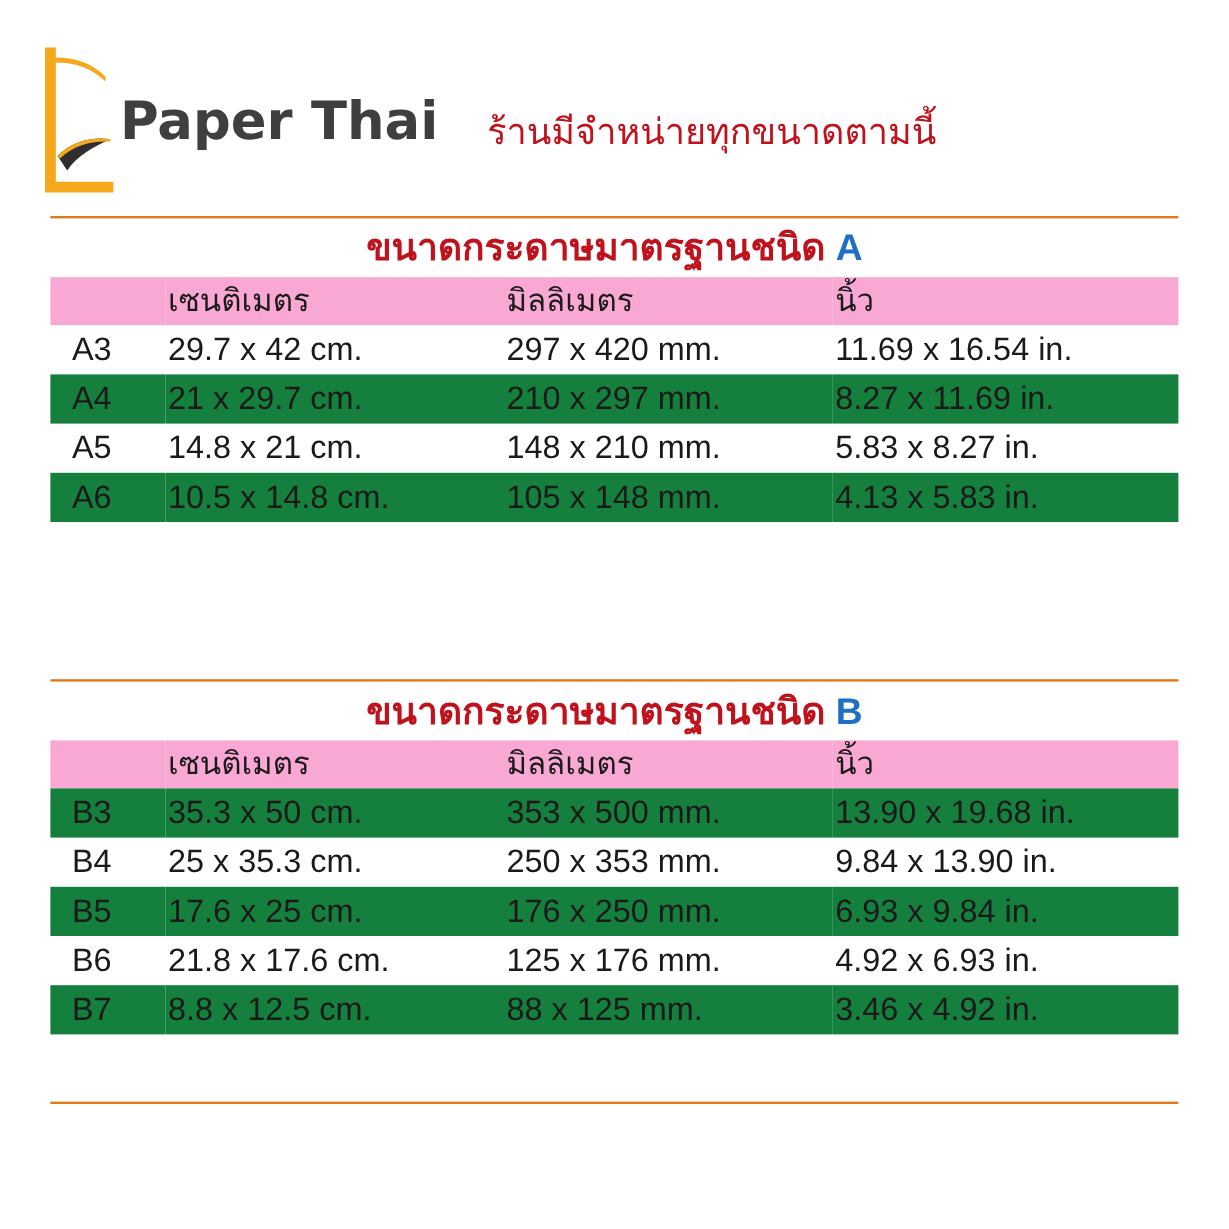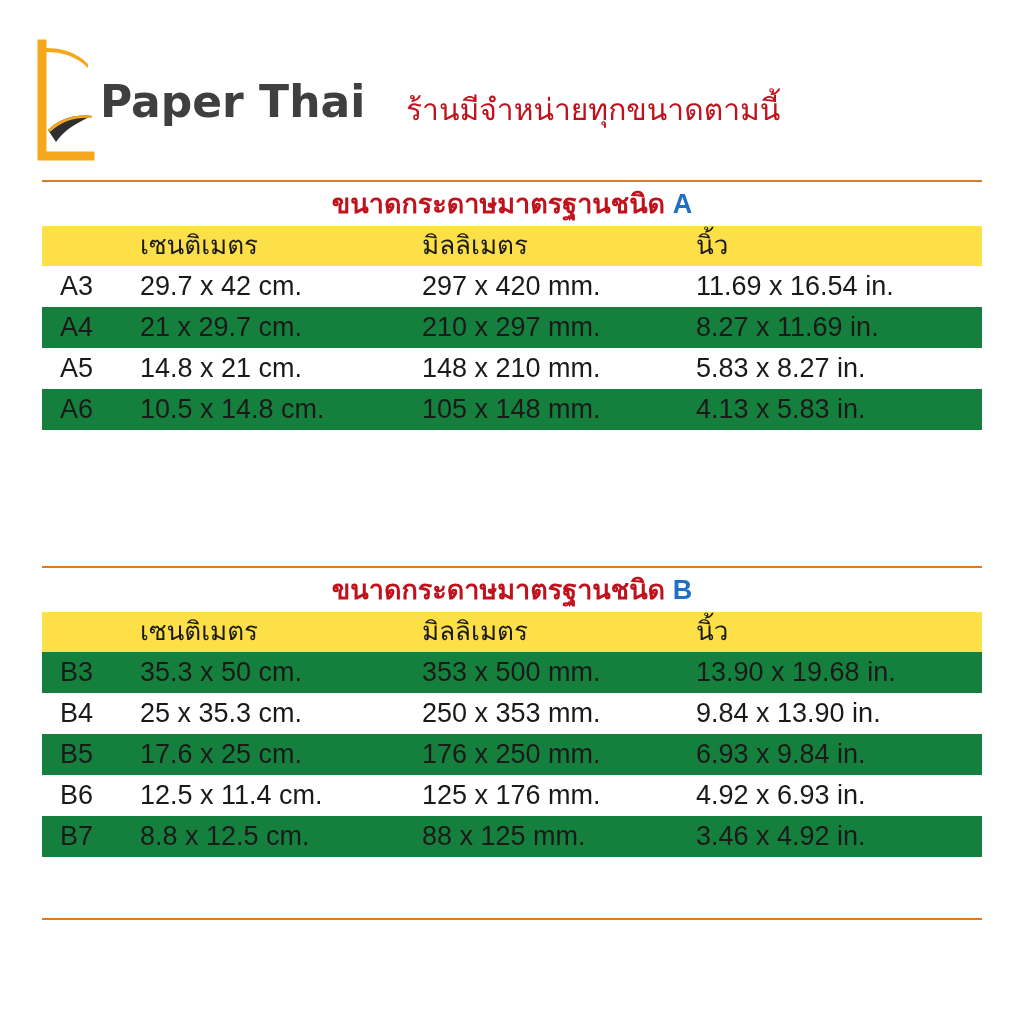--- a/index.html
+++ b/index.html
@@ -71,21 +71,21 @@
   #block-a { top: 180px; }
   #block-b { top: 566px; }
 
   .rule {
     height: 2px;
     background: #e07a1f;
     width: 100%;
   }
   .section-title {
     text-align: center;
-    font-size: 27px;
+    font-size: 31px;
     font-weight: bold;
     color: #c0121c;
     padding: 6px 0 4px 0;
     line-height: 1.25;
     font-family: "Liberation Sans", "DejaVu Sans", sans-serif;
   }
   .title-suffix-a { color: #1f6fc4; }
   .title-suffix-b { color: #1f6fc4; }
 
   table.size-table {
@@ -113,21 +113,21 @@
 
   .key-cell {
     font-weight: bold;
     font-size: 27px;
     padding-left: 18px !important;
   }
   .key-a { color: #c0121c; }
   .key-b { color: #1f6fc4; margin-top: 33px; }
 
   tr.zebra td { background: #15803d; }
-  thead th { background: #fde047; }
+  thead th { background: #f9a8d4; }
 
   th.th-key { }
   th.th-label { padding-left: 2px !important; }
 
   td.val { padding-left: 2px !important; }
 
   .bottom-rule {
     position: absolute;
     left: 42px;
     width: 940px;
@@ -237,21 +237,21 @@
           <td class="val">9.84 x 13.90 in.</td>
         </tr>
         <tr class="zebra">
           <td class="key-cell key-b">B5</td>
           <td class="val">17.6 x 25 cm.</td>
           <td class="val">176 x 250 mm.</td>
           <td class="val">6.93 x 9.84 in.</td>
         </tr>
         <tr>
           <td class="key-cell key-b">B6</td>
-          <td class="val">12.5 x 11.4 cm.</td>
+          <td class="val">21.8 x 17.6 cm.</td>
           <td class="val">125 x 176 mm.</td>
           <td class="val">4.92 x 6.93 in.</td>
         </tr>
         <tr class="zebra">
           <td class="key-cell key-b">B7</td>
           <td class="val">8.8 x 12.5 cm.</td>
           <td class="val">88 x 125 mm.</td>
           <td class="val">3.46 x 4.92 in.</td>
         </tr>
       </tbody>

